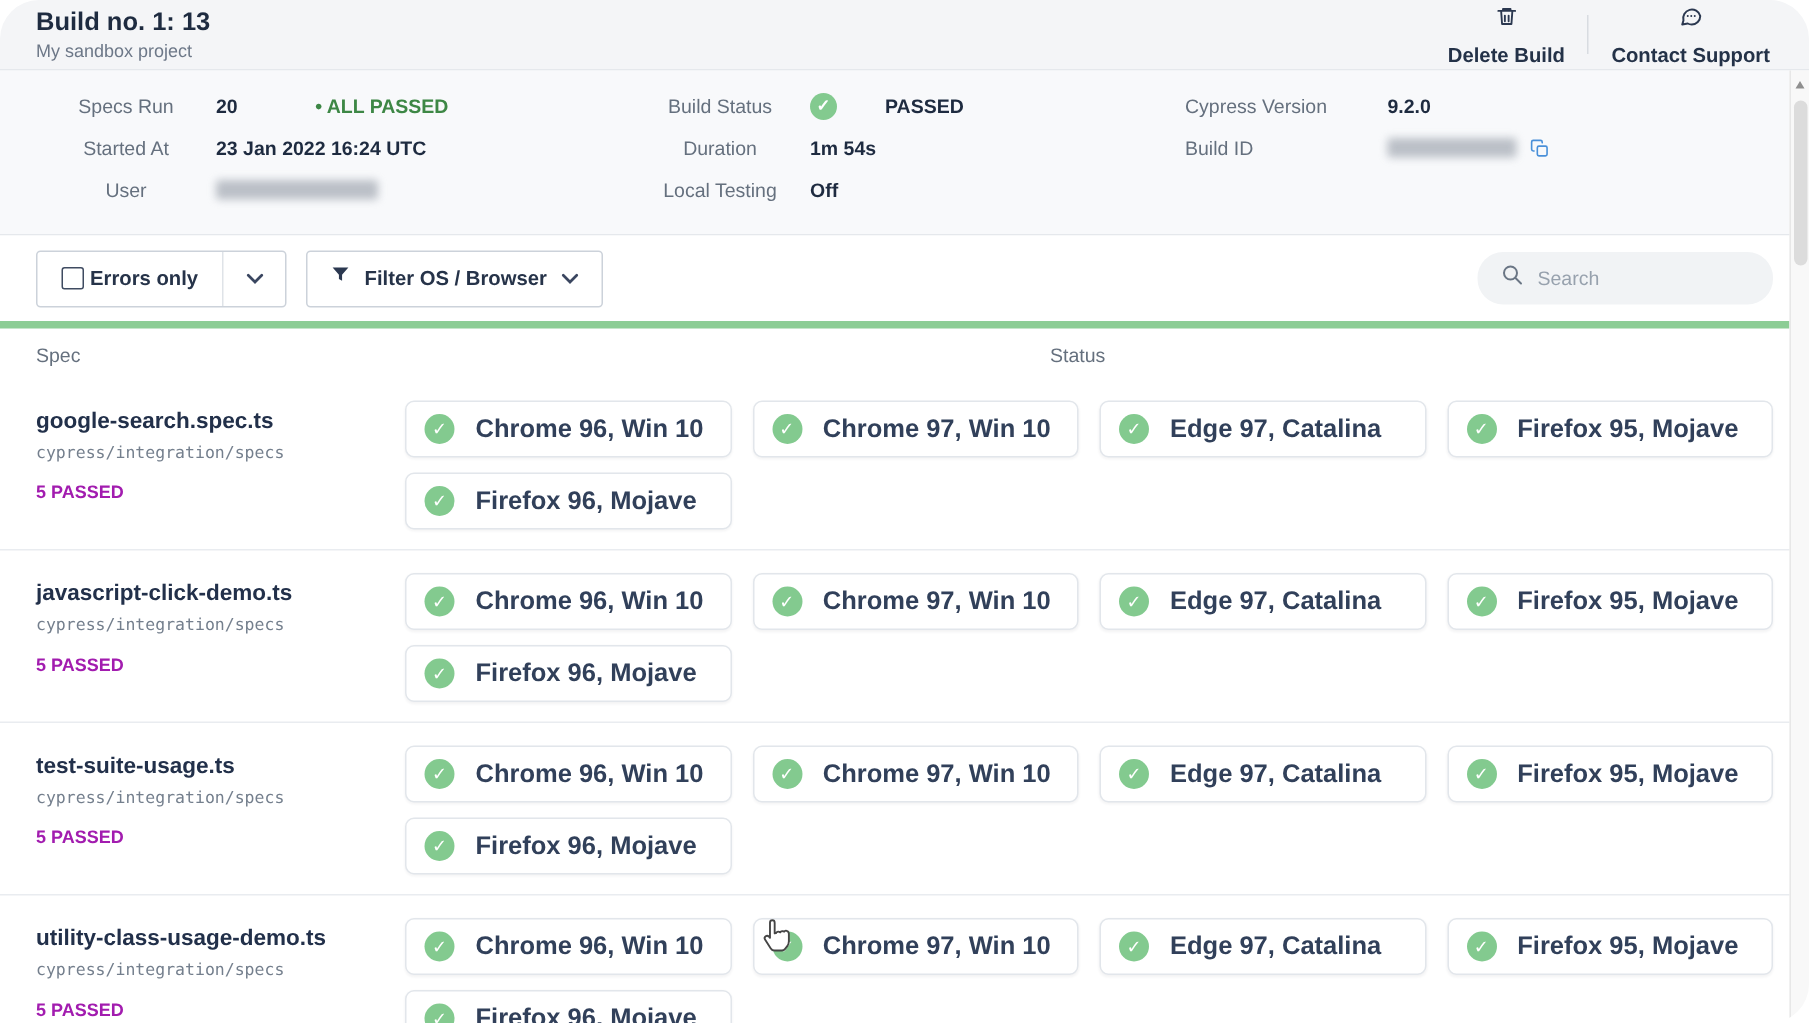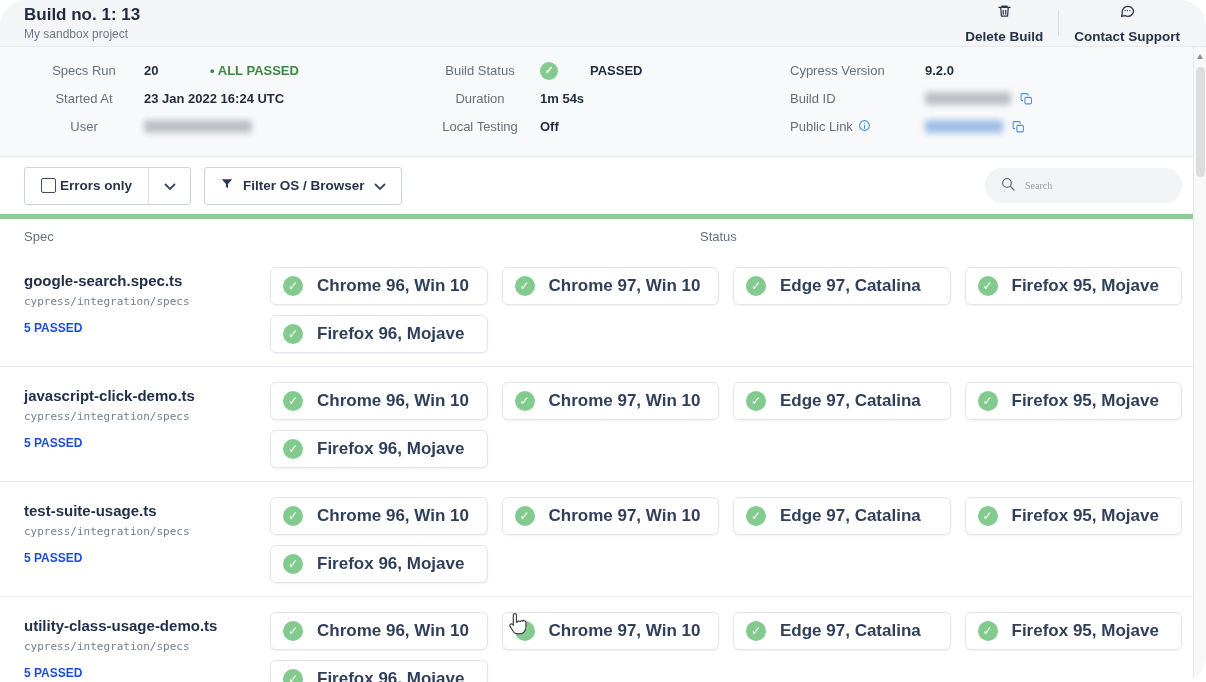--- a/index.html
+++ b/index.html
@@ -54,34 +54,34 @@
   .errors-caret { width:42px; border-left:1px solid #dfe3e8; display:flex; align-items:center; justify-content:center; cursor:pointer; }
   .filter-btn {
     margin-left:13px; height:38px; border:1px solid #ccd2da; border-radius:3px; background:#fff;
     display:flex; align-items:center; gap:9px; padding:0 15px; cursor:pointer;
   }
   .search-pill {
     margin-left:auto; width:197px; height:35px; background:#f1f3f5; border-radius:17px;
     display:flex; align-items:center; gap:9px; padding:0 15px;
   }
   .search-pill input {
-    border:none; background:transparent; outline:none; font-size:10px; width:130px;
-    font-family:Liberation Serif, serif; color:#4d7c0f;
+    border:none; background:transparent; outline:none; font-size:13px; width:130px;
+    font-family:Liberation Sans, sans-serif; color:#4d7c0f;
   }
   .search-pill input::placeholder { color:#97a1ad; }
   
   .progress-bar { height:5px; background:#8ccd95; width:1193px; }
   .table-head { position:relative; height:33px; padding:10px 24px 0; font-size:13px; color:#65707e; }
   .status-head { position:absolute; left:700px; top:10px; }
   .spec-row { display:flex; padding:15px 24px 13px; }
   .spec-row + .spec-row { border-top:1px solid #e9ecf0; }
   .row-left { width:246px; flex-shrink:0; padding-top:5px; }
   .spec-name { font-size:15px; font-weight:bold; color:#22304a; }
   .spec-path { font-family:"DejaVu Sans Mono", monospace; font-size:11px; color:#747f8d; margin-top:6px; }
-  .spec-status { font-size:12px; font-weight:bold; color:#1d4ed8; margin-top:13px; }
+  .spec-status { font-size:12px; font-weight:bold; color:#a21caf; margin-top:13px; }
   .chips { flex:1; display:grid; grid-template-columns:repeat(4,1fr); gap:10px 14px; align-content:start; }
   .chip {
     height:38px; background:#fff; border:1px solid #e2e6eb; border-radius:6px;
     box-shadow:0 1px 2px rgba(27,39,51,.06); display:flex; align-items:center;
     padding:0 12px; gap:14px; cursor:pointer;
   }
   .chip-check {
     width:20px; height:20px; border-radius:50%; background:#83ca8f; color:#fff;
     font-size:12px; display:flex; align-items:center; justify-content:center; flex-shrink:0;
   }
@@ -166,38 +166,20 @@
       </div>
     </div>
     <div class="col3">
       <div class="kv">
         <span class="kv-label">Cypress Version</span>
         <span class="kv-value">9.2.0</span>
       </div>
       <div class="kv">
         <span class="kv-label">Build ID</span>
         <span class="redacted gray" style="width:86px"></span>
-        <span class="copy-icon">
-          <svg width="13" height="14" viewBox="0 0 24 24" fill="none" stroke="#4a90d9" stroke-width="2" stroke-linecap="round" stroke-linejoin="round">
-              <rect x="9" y="9" width="12" height="12" rx="2"></rect>
-              <path d="M5 15H4a2 2 0 0 1-2-2V4a2 2 0 0 1 2-2h9a2 2 0 0 1 2 2v1"></path>
-            </svg>
-        </span>
-      </div>
-      <div class="kv">
-        <span class="kv-label">
-          <span>Public Link</span>
-          <span>
-            <svg width="13" height="13" viewBox="0 0 24 24" fill="none" stroke="#4a90d9" stroke-width="2" stroke-linecap="round">
-                <circle cx="12" cy="12" r="9"></circle>
-                <path d="M12 8h.01M12 11.5V17"></path>
-              </svg>
-          </span>
-        </span>
-        <span class="redacted blue"></span>
         <span class="copy-icon">
           <svg width="13" height="14" viewBox="0 0 24 24" fill="none" stroke="#4a90d9" stroke-width="2" stroke-linecap="round" stroke-linejoin="round">
               <rect x="9" y="9" width="12" height="12" rx="2"></rect>
               <path d="M5 15H4a2 2 0 0 1-2-2V4a2 2 0 0 1 2-2h9a2 2 0 0 1 2 2v1"></path>
             </svg>
         </span>
       </div>
     </div>
   </div>
 

